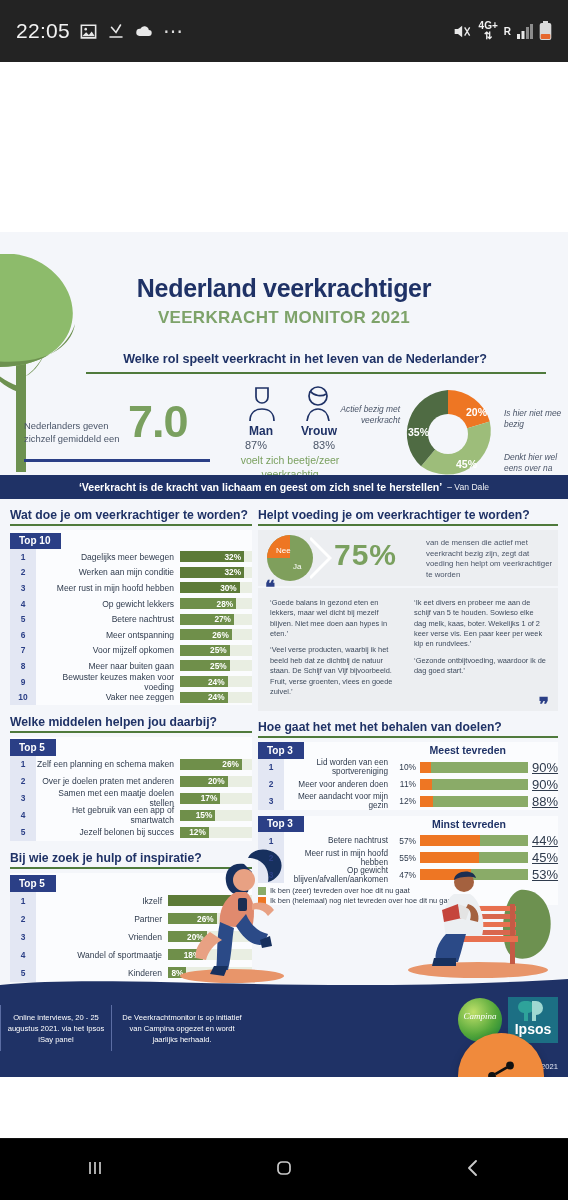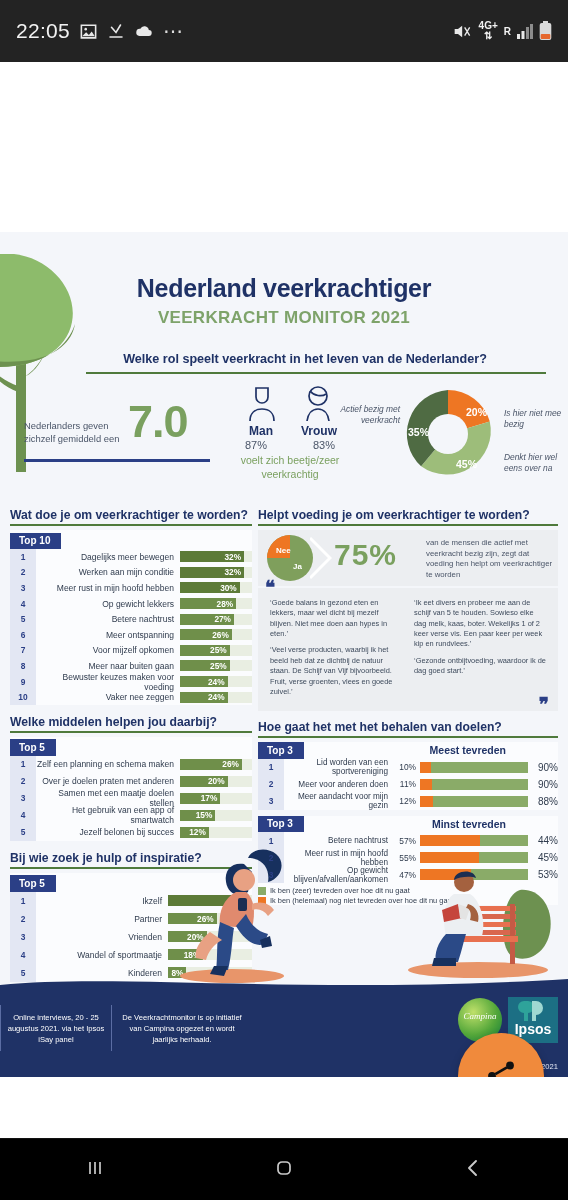--- a/index.html
+++ b/index.html
@@ -105,40 +105,40 @@
   .bar { position:absolute; left:0; top:0; bottom:0; background:#6f8f4a; display:flex; align-items:center; }
   .bar b { color:#fff; font-size:8.3px; position:absolute; right:3px; }
   .bar.dark { background:#5d7b38; }
 
   
   .pie-panel { position:relative; height:56px; background:#eceef1; margin-top:2px; }
   .pie { position:absolute; left:8px; top:4px; width:48px; height:48px; }
   .pie-arrow { position:absolute; left:52px; top:4px; width:22px; height:48px; }
   .pie-75 { position:absolute; left:76px; top:8px; color:#7aa05f; font-size:30px; font-weight:bold; letter-spacing:1px; }
   .pie-txt { position:absolute; left:168px; top:8px; width:128px; color:#4a5568; font-size:7.8px; line-height:1.36; }
-  .pie-lab { position:absolute; color:#fff; font-weight:bold; font-size:8px; }
+  .pie-lab { position:absolute; color:#fff; font-weight:normal; font-size:8px; }
 
   
   .quotes { position:relative; background:#eceef1; margin-top:2px; padding:10px 12px 8px 12px; display:flex; gap:12px; }
   .qcol { flex:1; color:#3d4a5c; font-size:7.4px; line-height:1.4; }
   .qcol p { margin-bottom:6px; }
   .qmark { position:absolute; color:#2b3f86; font-size:19px; font-weight:bold; line-height:1; }
   .qm-tl { left:7px; top:-10px; }
   .qm-br { right:9px; bottom:-3px; }
 
   
   .sat-head { position:relative; display:flex; align-items:center; }
   .sat-cap { flex:1; text-align:right; color:#1f3266; font-size:10.5px; font-weight:bold; padding-right:52px;}
   .srow { position:relative; display:flex; align-items:center; height:17px; }
   .s-lbl { flex:1; text-align:right; padding-right:6px; color:#2f3b4d; font-size:8.2px; }
   .s-left { width:26px; text-align:right; color:#2f3b4d; font-size:8.4px; padding-right:4px;}
   .s-bar { width:108px; height:11px; display:flex; }
   .s-or { background:#ee7623; height:100%; }
   .s-gr { background:#8aab68; height:100%; }
-  .s-right { width:30px; text-align:right; color:#2f3b4d; font-size:10px; padding-left:4px;}
+  .s-right { width:30px; text-align:right; color:#2f3b4d; font-size:13px; padding-left:4px;text-decoration:underline;}
   .legend { margin-top:3px; }
   .lg { display:flex; align-items:center; gap:4px; margin-bottom:1px; }
   .lg i { width:8px; height:8px; display:block; }
   .lg span { color:#2f3b4d; font-size:7.4px; }
 
   
   .runner { position:absolute; left:172px; top:616px; width:118px; height:135px; }
   .bench { position:absolute; left:398px; top:630px; width:160px; height:118px; }
 
   
@@ -286,20 +286,24 @@
         <circle cx="50" cy="50" r="20" fill="#f4f6fa"></circle>
       </svg>
       <span class="dval" style="left:128px; top:26px;">20%</span>
       <span class="dval" style="left:118px; top:78px;">45%</span>
       <span class="dval" style="left:70px; top:46px;">35%</span>
       <span class="dlabel dl-left">Actief bezig met veerkracht</span>
       <span class="dlabel dl-r1">Is hier niet mee bezig</span>
       <span class="dlabel dl-r2">Denkt hier wel eens over na</span>
     </div>
 
+    <div class="quotebar">
+      <span>‘Veerkracht is de kracht van lichaam en geest om zich snel te herstellen’</span>
+      <em>– Van Dale</em>
+    </div>
 
     <div class="col-l">
 
       <div class="sec-title">Wat doe je om veerkrachtiger te worden?</div>
       <div class="sec-rule"></div>
       <div class="table">
         <div class="topbadge">Top 10</div>
         <div class="rows">
           <div class="rankcol"></div>
           <div class="row">

